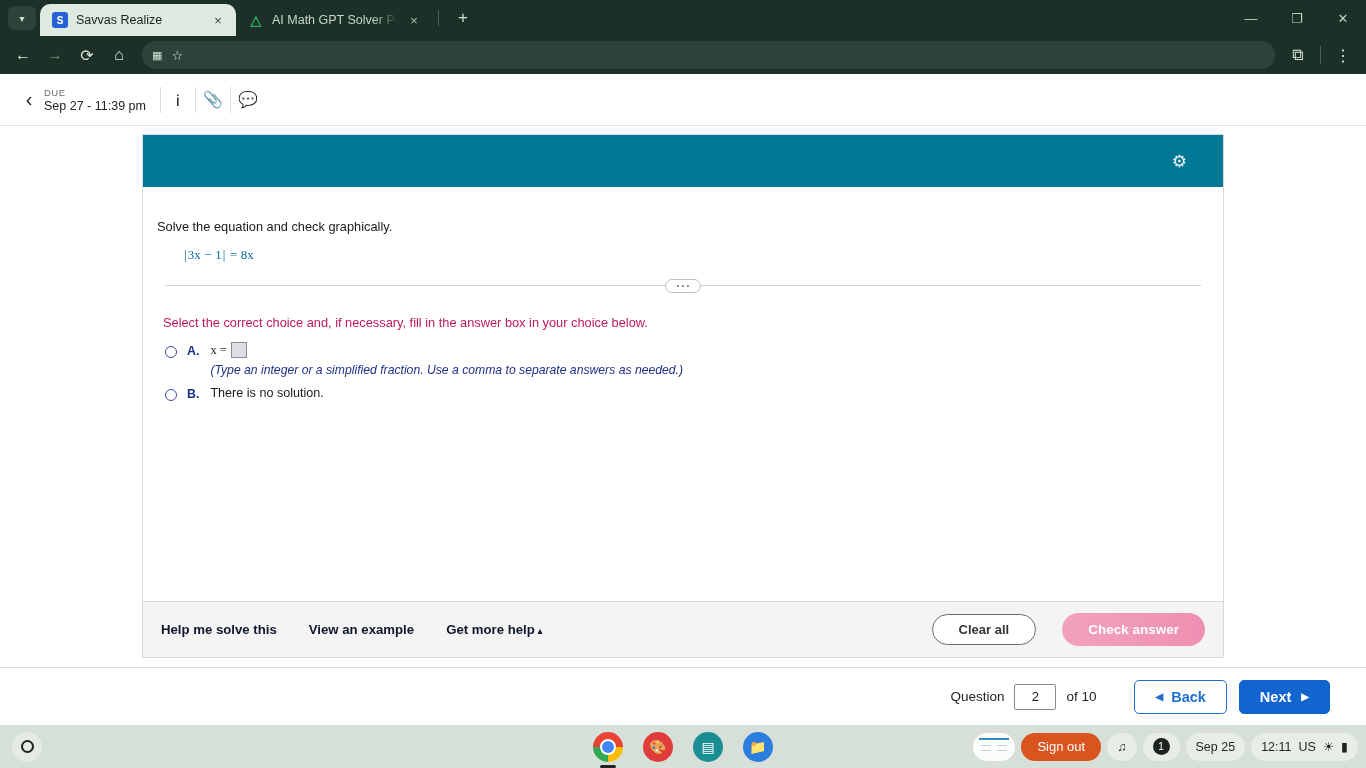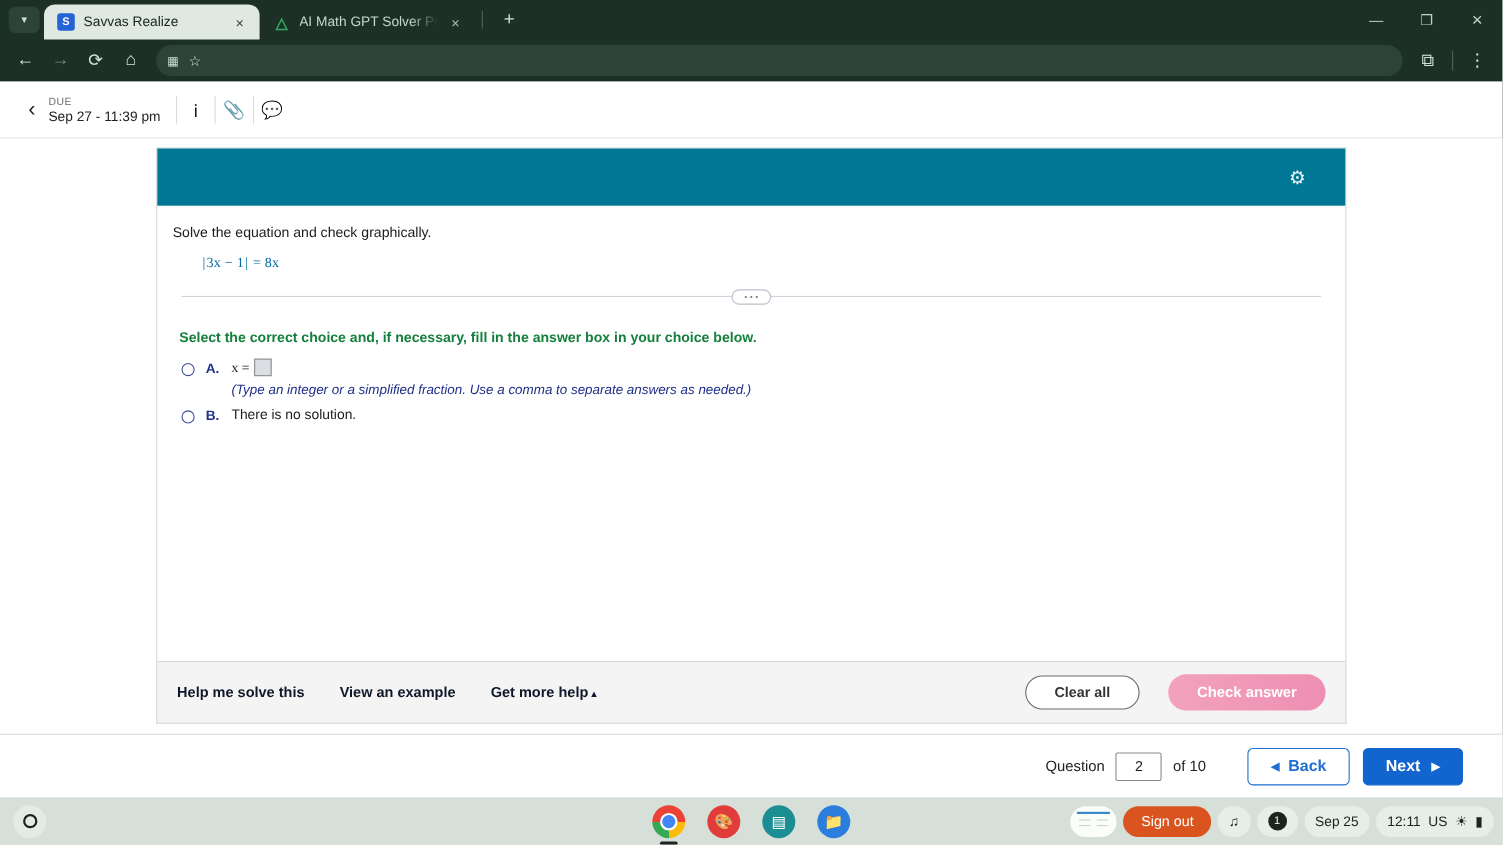--- a/index.html
+++ b/index.html
@@ -112,41 +112,41 @@
   .exwrap { padding: 8px 0 0 0; background: #fff; height: 599px; position: relative; }
   .excard {
     margin: 0 auto; width: 1082px; background: #fff;
     border: 1px solid #d8d8d8; height: 468px; position: relative;
   }
   .exbar {
     height: 52px; background: #007795; position: relative;
     display: flex; align-items: center; justify-content: flex-end; padding-right: 36px;
   }
   .gear { font-size: 17px; color: #fff; opacity: .95; }
-  .exbody { padding: 16px 14px 0 14px; }
+  .exbody { padding: 32px 14px 0 14px; }
   .q-prompt { font-size: 12.8px; color: #1a1a1a; margin-bottom: 14px; }
   .q-equation {
     font-size: 12.8px; color: #0369a1; margin-left: 26px;
     font-family: "Liberation Serif", serif; letter-spacing: .2px;
   }
   .q-equation .abs { padding: 0 1px; }
 
   .splitter {
     margin: 22px 8px 0 8px; position: relative; height: 12px;
     border-top: 1px solid #cfd4dc;
   }
   .split-handle {
     position: absolute; left: 50%; top: -7px; transform: translateX(-50%);
     width: 36px; height: 14px; border: 1px solid #b9c0ca; border-radius: 8px;
     background: #fff; display: flex; align-items: center; justify-content: center;
     gap: 2.5px;
   }
   .split-handle i { width: 2.5px; height: 2.5px; border-radius: 50%; background: #6d7580; }
 
-  .q-select { font-size: 12.8px; color: #15803d; margin: 18px 0 12px 6px; font-weight: bold; }
+  .q-select { font-size: 12.8px; color: #be185d; margin: 18px 0 12px 6px; }
 
   .choice { display: flex; align-items: flex-start; margin: 0 0 4px 6px; }
   .radio {
     width: 12px; height: 12px; border: 1.6px solid #3f4f9e; border-radius: 50%;
     margin: 4px 10px 0 2px; flex: 0 0 12px; background: #fff;
   }
   .choice-letter {
     font-size: 12.4px; color: #1f2f88; font-weight: bold; margin-right: 11px;
     padding-top: 2px; flex: 0 0 auto;
   }

